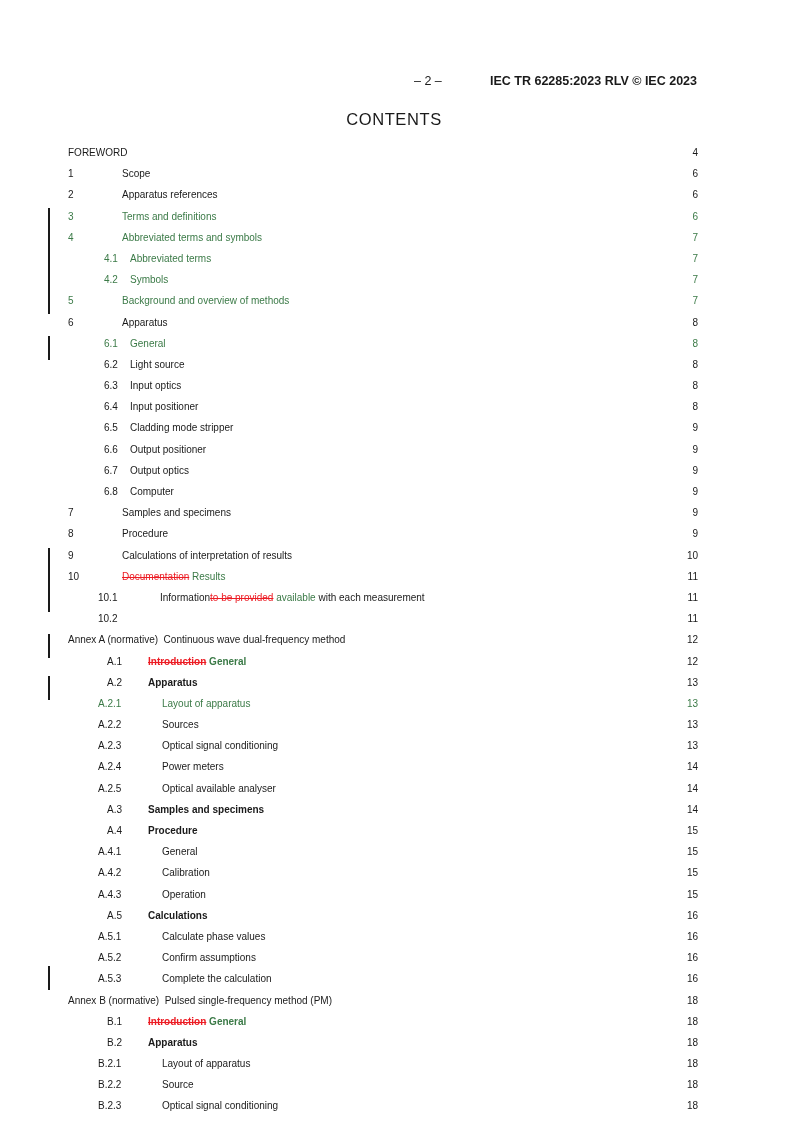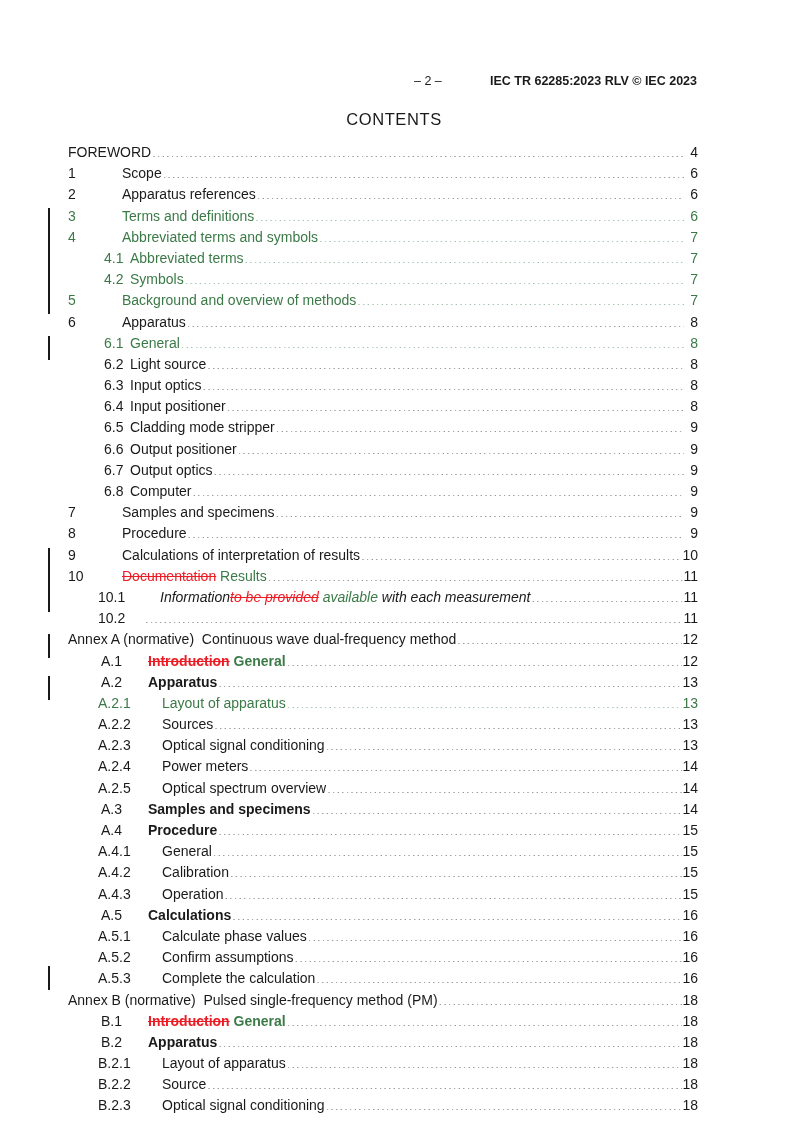--- a/index.html
+++ b/index.html
@@ -62,21 +62,21 @@
     position: absolute;
     top: 142px;
     left: 68px;
     width: 630px;
   }
 
   .toc-row {
     position: relative;
     display: flex;
     align-items: baseline;
-    font-size: 14px;
+    font-size: 10px;
     line-height: 21.2px;
     height: 21.2px;
     white-space: nowrap;
     color: #1a1a1a;
   }
 
   
   .toc-num {
     flex: 0 0 auto;
     white-space: pre;
@@ -123,21 +123,21 @@
   
   .lvl-2 .toc-label  { padding-left: 26px; }
   
   .lvl-a1 .toc-num   { width: 36px; padding-left: 18px; text-align: right; }
   .lvl-a1 .toc-label { padding-left: 26px; font-weight: bold; }
   
   .lvl-a2 .toc-num   { width: 46px; padding-left: 30px; }
   .lvl-a2 .toc-label { padding-left: 18px; }
   
   .lvl-2b .toc-num   { width: 46px; padding-left: 30px; }
-  .lvl-2b .toc-label { padding-left: 16px; font-style: italic; }
+  .lvl-2b .toc-label { padding-left: 16px; }
 
   
   .chg-ins { color: #3b7a47; }
   .chg-del {
     color: #ec1c24;
     text-decoration: line-through;
     text-decoration-color: #ec1c24;
     text-decoration-thickness: 1.3px;
   }
   .row-ins, .row-ins .leader::after, .row-ins .toc-pageno { color: #3b7a47; }
@@ -337,21 +337,21 @@
         <span class="toc-pageno">13</span>
       </div>
       <div class="toc-row lvl-a2">
         <span class="toc-num">A.2.4</span>
         <span class="toc-label">Power meters</span>
         <span class="leader"></span>
         <span class="toc-pageno">14</span>
       </div>
       <div class="toc-row lvl-a2">
         <span class="toc-num">A.2.5</span>
-        <span class="toc-label">Optical spectrum overview</span>
+        <span class="toc-label">Optical available analyser</span>
         <span class="leader"></span>
         <span class="toc-pageno">14</span>
       </div>
       <div class="toc-row lvl-a1">
         <span class="toc-num">A.3</span>
         <span class="toc-label">Samples and specimens</span>
         <span class="leader"></span>
         <span class="toc-pageno">14</span>
       </div>
       <div class="toc-row lvl-a1">

